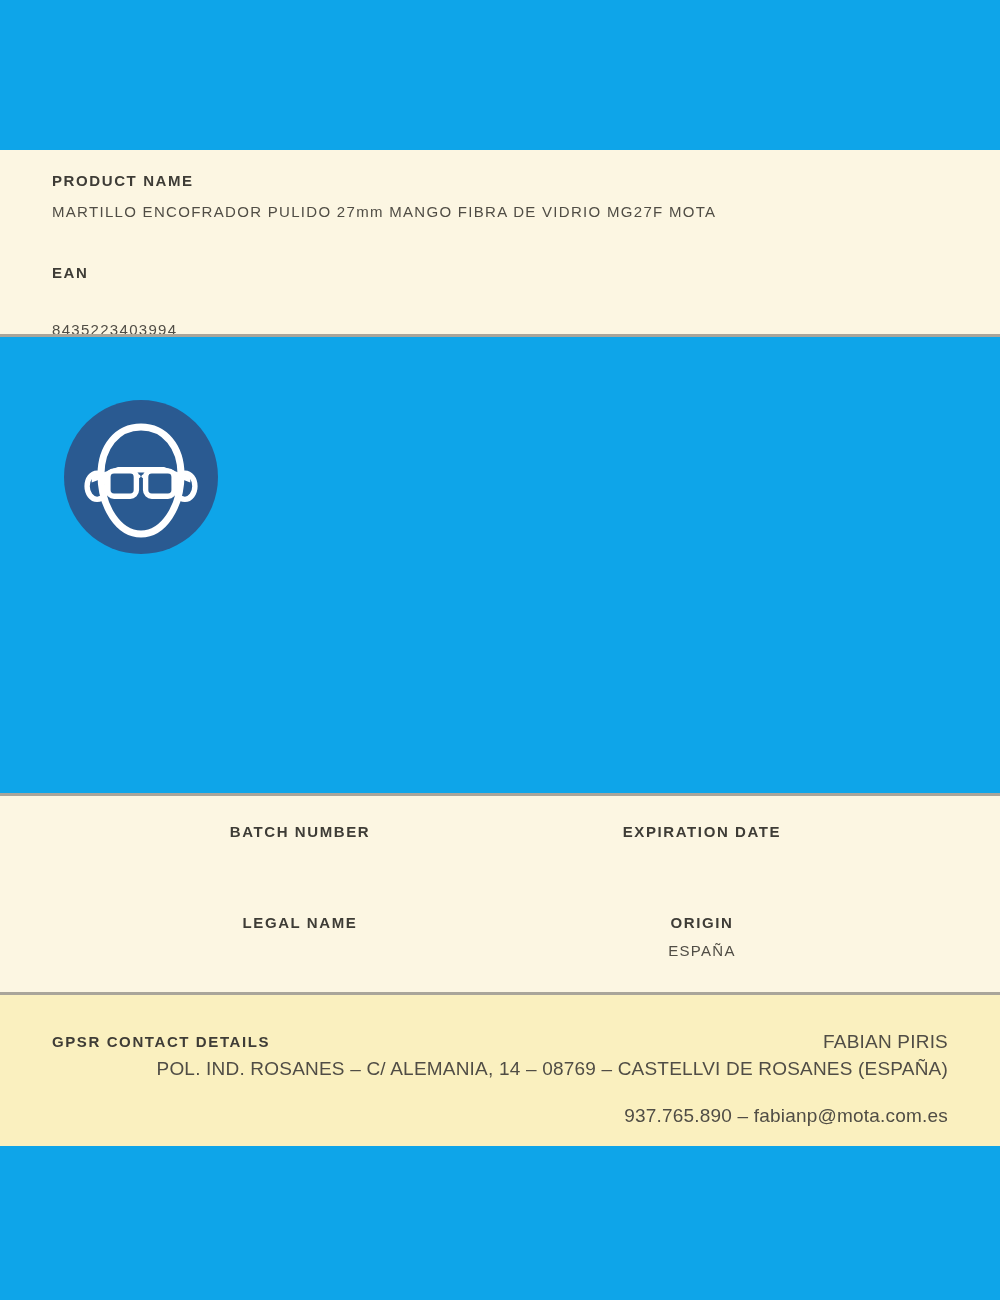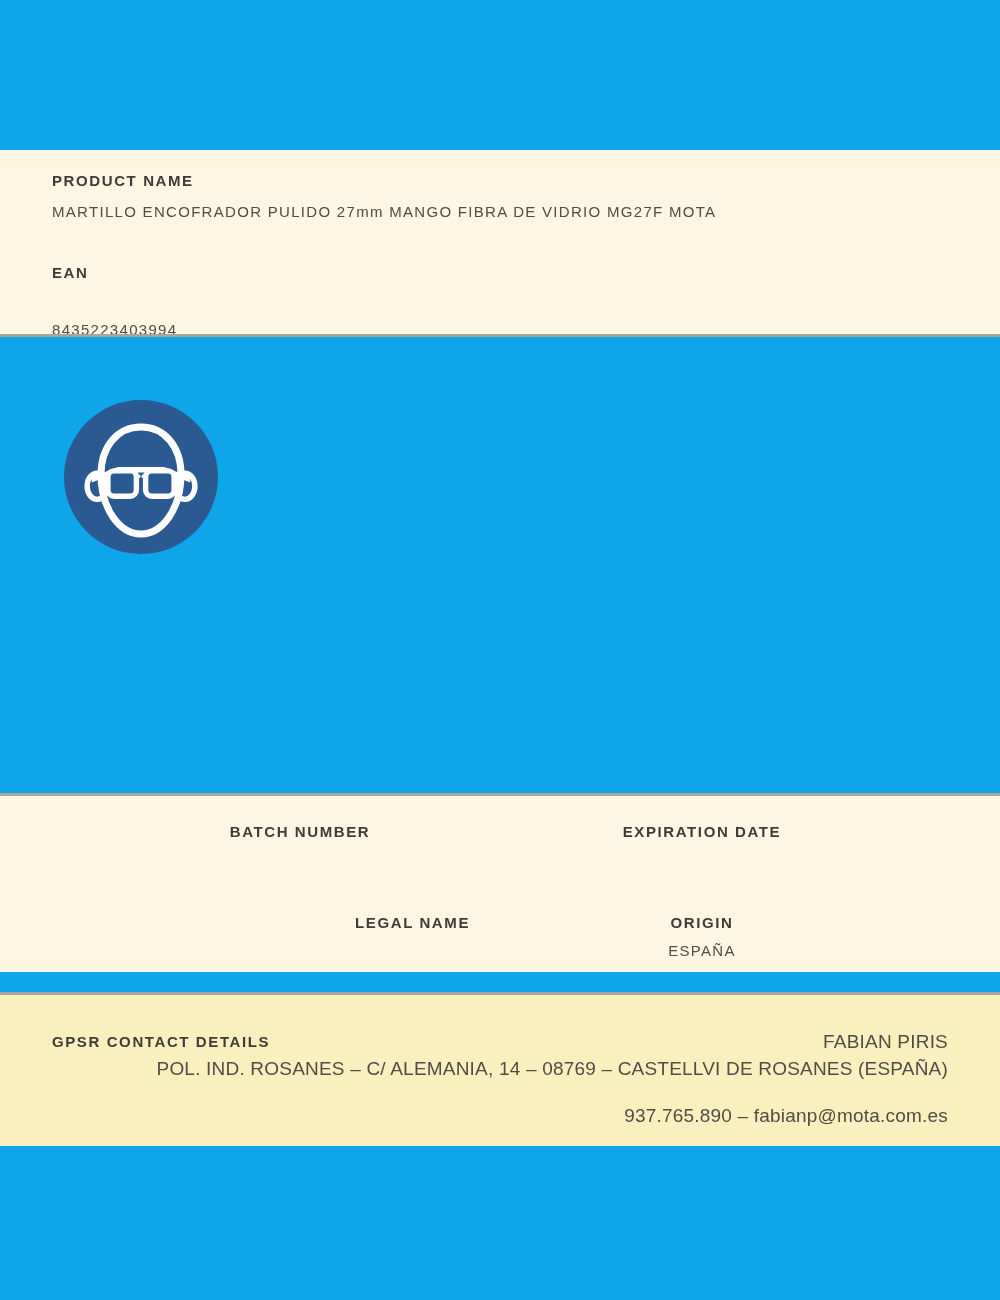--- a/index.html
+++ b/index.html
@@ -81,25 +81,25 @@
 
       <rect x="57" y="92" width="37" height="33" rx="8" fill="currentColor" stroke="#ffffff" stroke-width="7"></rect>
       <rect x="106" y="92" width="37" height="33" rx="8" fill="currentColor" stroke="#ffffff" stroke-width="7"></rect>
 
       <circle cx="97" cy="99" r="2.4" fill="#ffffff"></circle>
       <circle cx="103" cy="99" r="2.4" fill="#ffffff"></circle>
     </svg>
   </div>
 
   <div class="divider" style="top:793px;"></div>
-  <div class="section section-cream" style="top:796px; height:176px;">
+  <div class="section section-cream" style="top:796px; height:196px;">
     <div class="abs label center" style="left:130px; top:27px; width:340px;">BATCH NUMBER</div>
     <div class="abs label center" style="left:532px; top:27px; width:340px;">EXPIRATION DATE</div>
 
-    <div class="abs label center" style="left:130px; top:118px; width:340px;text-align:right;">LEGAL NAME</div>
+    <div class="abs label center" style="left:130px; top:118px; width:340px;">LEGAL NAME</div>
 
     <div class="abs label center" style="left:532px; top:118px; width:340px;">ORIGIN</div>
     <div class="abs value center" style="left:532px; top:146px; width:340px;">ESPAÑA</div>
   </div>
   <div class="divider" style="top:992px;"></div>
 
   <div class="section section-yellow" style="top:995px; height:151px;">
     <div class="abs label" style="left:52px; top:38px;">GPSR CONTACT DETAILS</div>
     <div class="abs value-narrow right" style="right:52px; top:38px;">FABIAN PIRIS</div>
     <div class="abs value-narrow right" style="right:52px; top:65px;">POL. IND. ROSANES – C/ ALEMANIA, 14 – 08769 – CASTELLVI DE ROSANES (ESPAÑA)</div>

